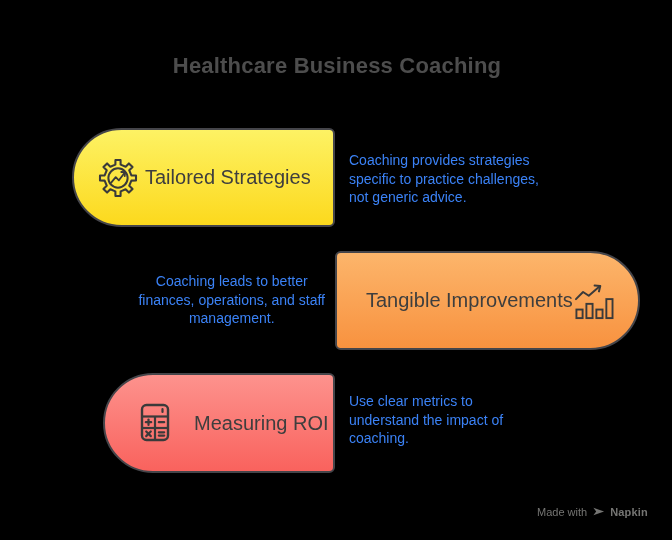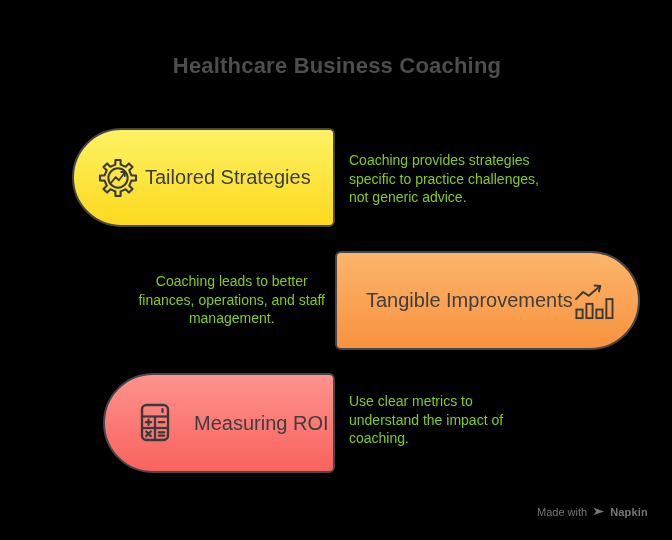--- a/index.html
+++ b/index.html
@@ -30,21 +30,21 @@
   .card1 .card-label { margin-left:7px; }
   .card2 { left:335px; top:251px; width:305px; height:99px; padding-left:29px; padding-right:26px; }
   .card2 .icon-box { margin-left:auto; }
   .card3 { left:103px; top:373px; width:232px; height:100px; padding-left:30px; }
   .card3 .card-label { margin-left:19px; }
 
   .icon-box { display:flex; align-items:center; justify-content:center; flex:0 0 auto; }
 
   .desc {
     position:absolute; font-size:14px; line-height:18.5px;
-    color:#84cc16;
+    color:#3b82f6;
   }
   .desc1 { left:349px; top:151px; text-align:left; }
   .desc2 { right:347px; top:272px; text-align:center;margin-left:16px; }
   .desc3 { left:349px; top:392px; text-align:left; }
 
   .footer {
     position:absolute; right:24px; bottom:22px;
     display:flex; align-items:center; gap:5px;
     font-size:11px; color:#757573;
     text-decoration:none; cursor:pointer;

